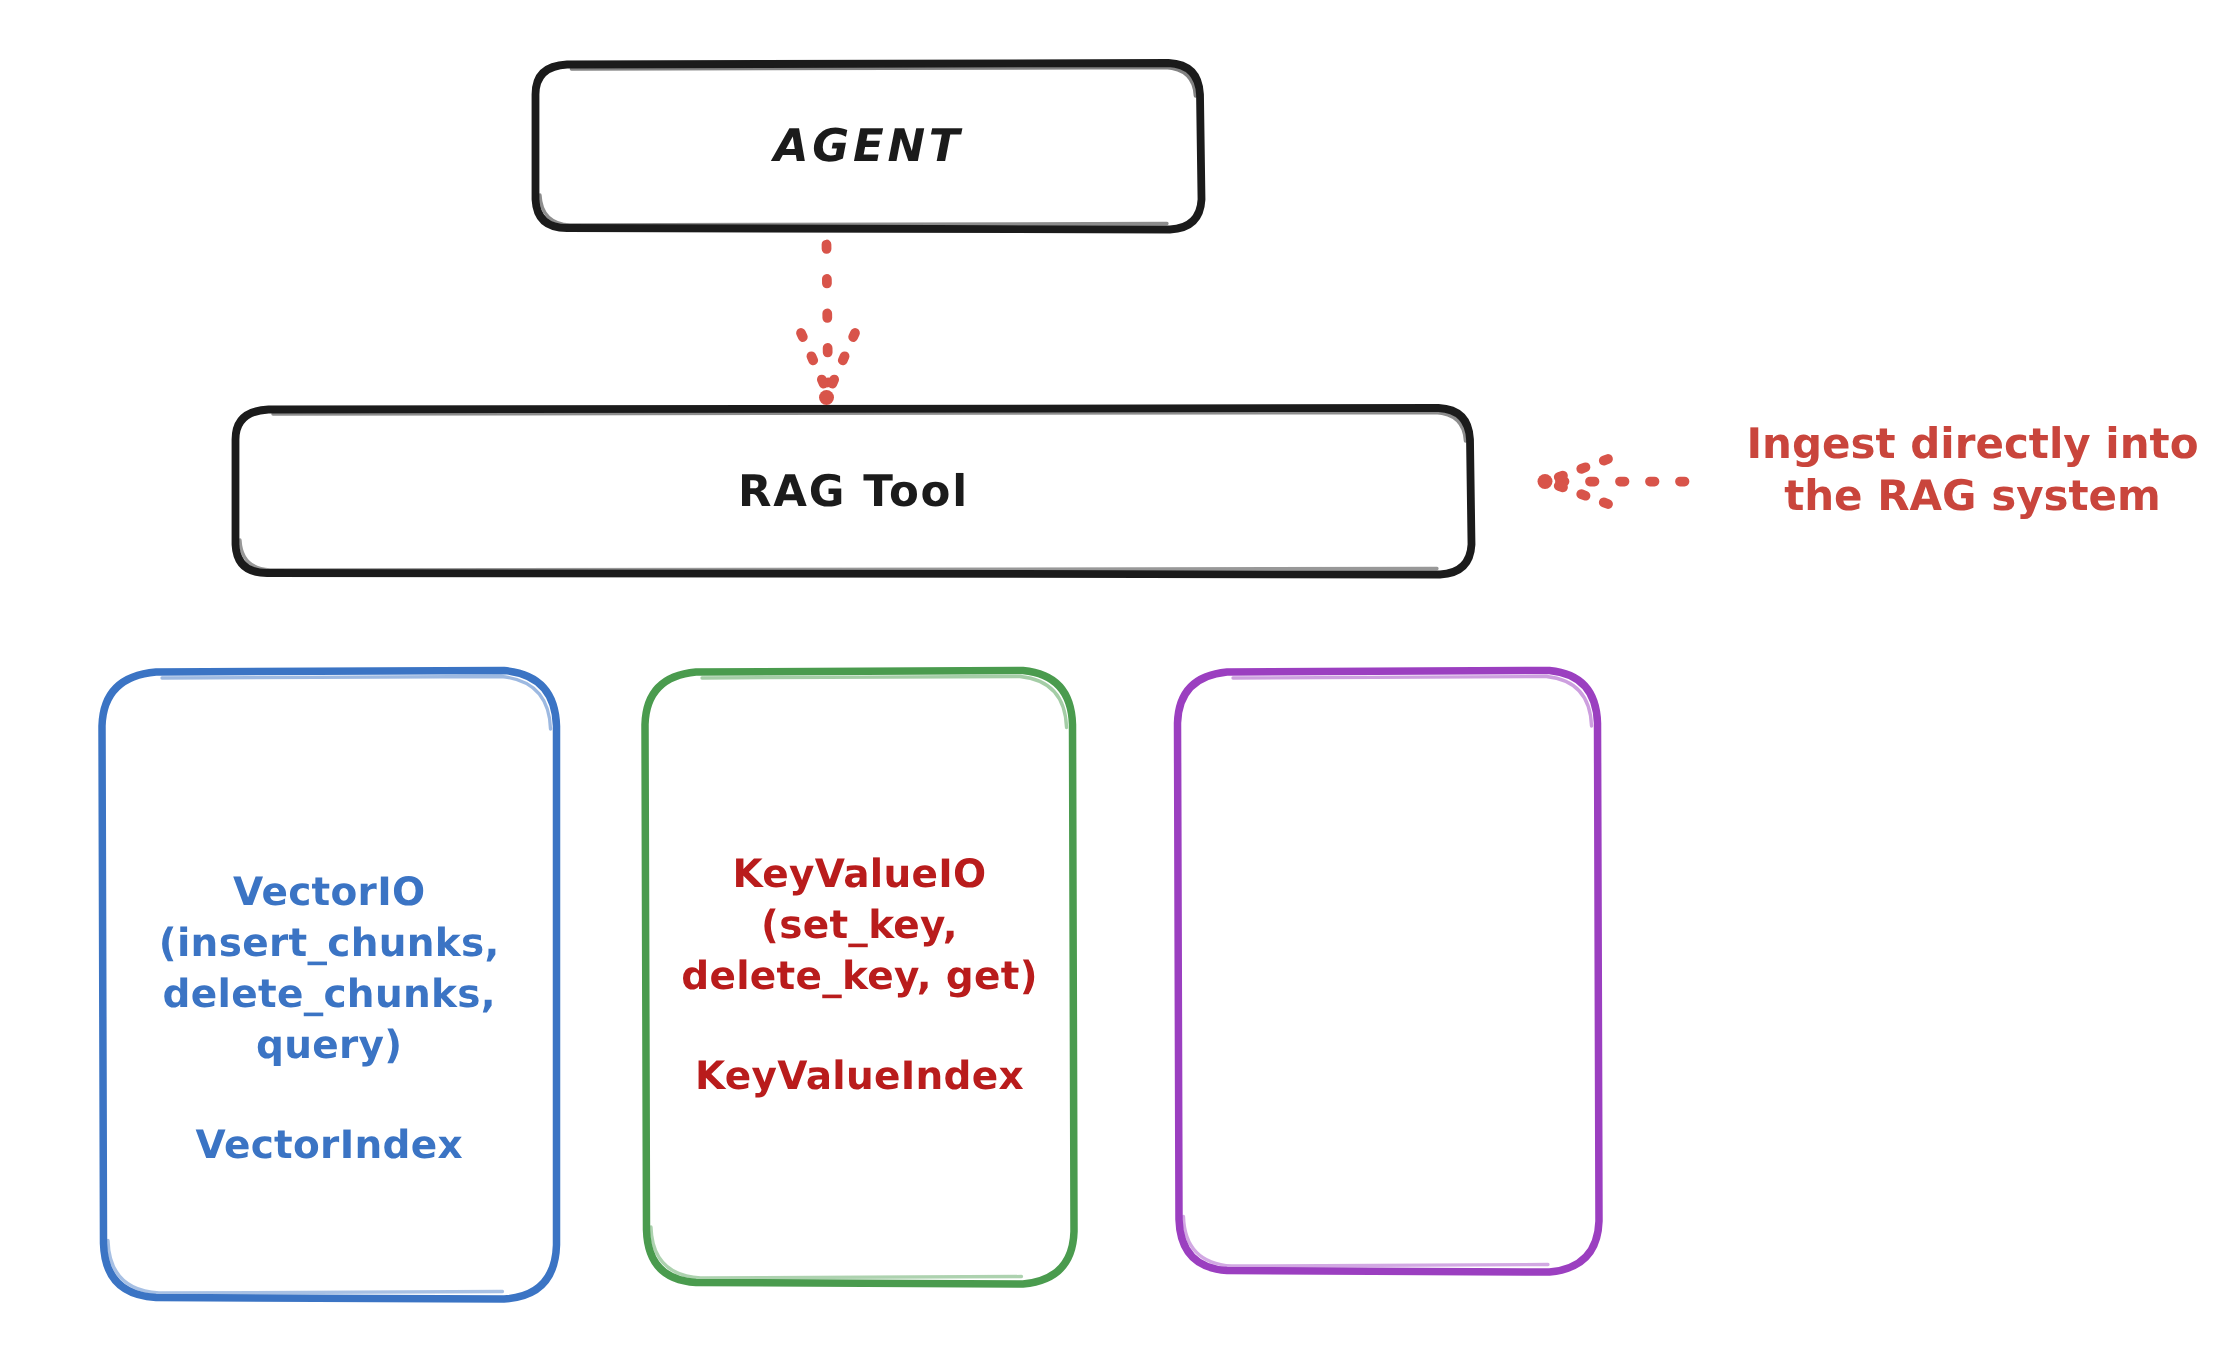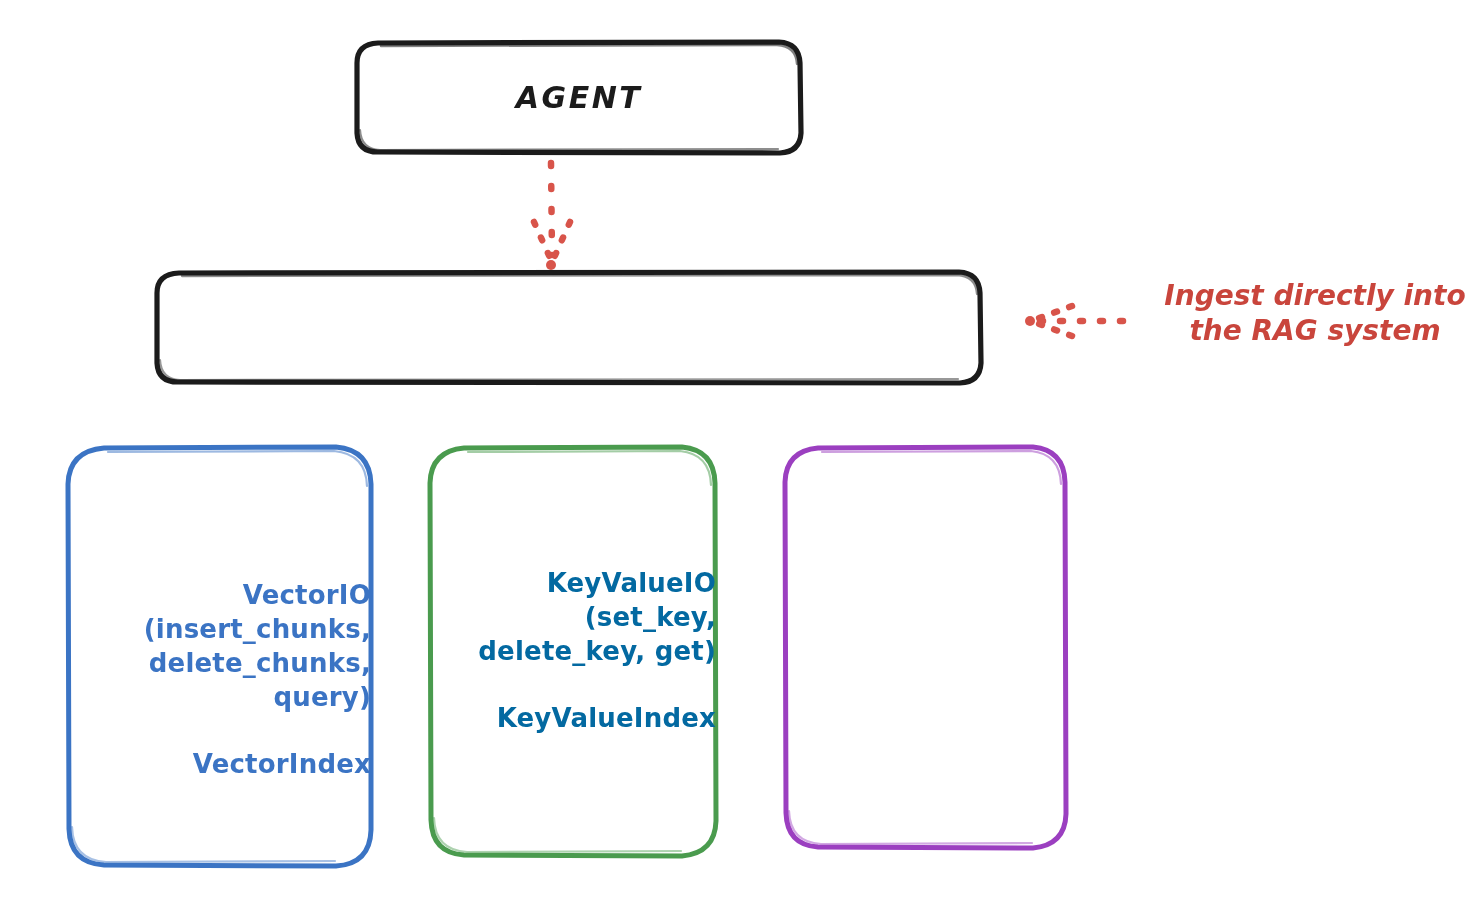--- a/index.html
+++ b/index.html
@@ -25,21 +25,21 @@
     width: 1484px;
     height: 910px;
   }
   
   .node {
     position: absolute;
     box-sizing: border-box;
     display: flex;
     align-items: center;
     justify-content: center;
-    text-align: right;
+    text-align: center;
     z-index: 3;
     pointer-events: auto;
   }
   .node-label {
     display: block;
     white-space: pre-line;
     line-height: 1.22;
   }
   
   #node-agent {
@@ -90,36 +90,35 @@
     height: 402px;
   }
   .leaf .node-label {
     font-family: "DejaVu Sans", sans-serif;
     font-weight: 600;
     font-size: 26px;
     line-height: 1.30;
     letter-spacing: 0.2px;
   }
   #node-vectorio .node-label { color: #3b74c4; }
-  #node-keyvalueio .node-label { color: #0369a1; }
+  #node-keyvalueio .node-label { color: #b91c1c; }
   #node-relationalio .node-label { color: #9b3fc0; }
 
   
   .leaf .node-label { width: 118%; }
 
   
   #annotation-ingest {
     position: absolute;
     left: 1150px;
     top: 278px;
     width: 330px;
     z-index: 3;
     font-family: "DejaVu Sans", sans-serif;
     font-weight: 700;
-    font-style: italic;
     font-size: 28px;
     line-height: 1.26;
     color: #c9453c;
     text-align: center;
     white-space: pre-line;
   }
 </style>
 </head>
 <body>
 
@@ -175,20 +174,23 @@
       <path d="M 1072 306 L 1034 320" fill="none" stroke="#d8544a" stroke-width="6.5" stroke-linecap="round" stroke-dasharray="3 13"></path>
       <path d="M 1072 336 L 1034 322" fill="none" stroke="#d8544a" stroke-width="6.5" stroke-linecap="round" stroke-dasharray="3 13"></path>
       <circle cx="1030" cy="321" r="5" fill="#d8544a"></circle>
     </g>
   </svg>
 
   <div class="node" id="node-agent">
     <span class="node-label">AGENT</span>
   </div>
 
+  <div class="node" id="node-ragtool">
+    <span class="node-label">RAG Tool</span>
+  </div>
 
   <div class="node leaf" id="node-vectorio">
     <span class="node-label">VectorIO
 (insert_chunks,
 delete_chunks,
 query)
 
 VectorIndex</span>
   </div>
 

